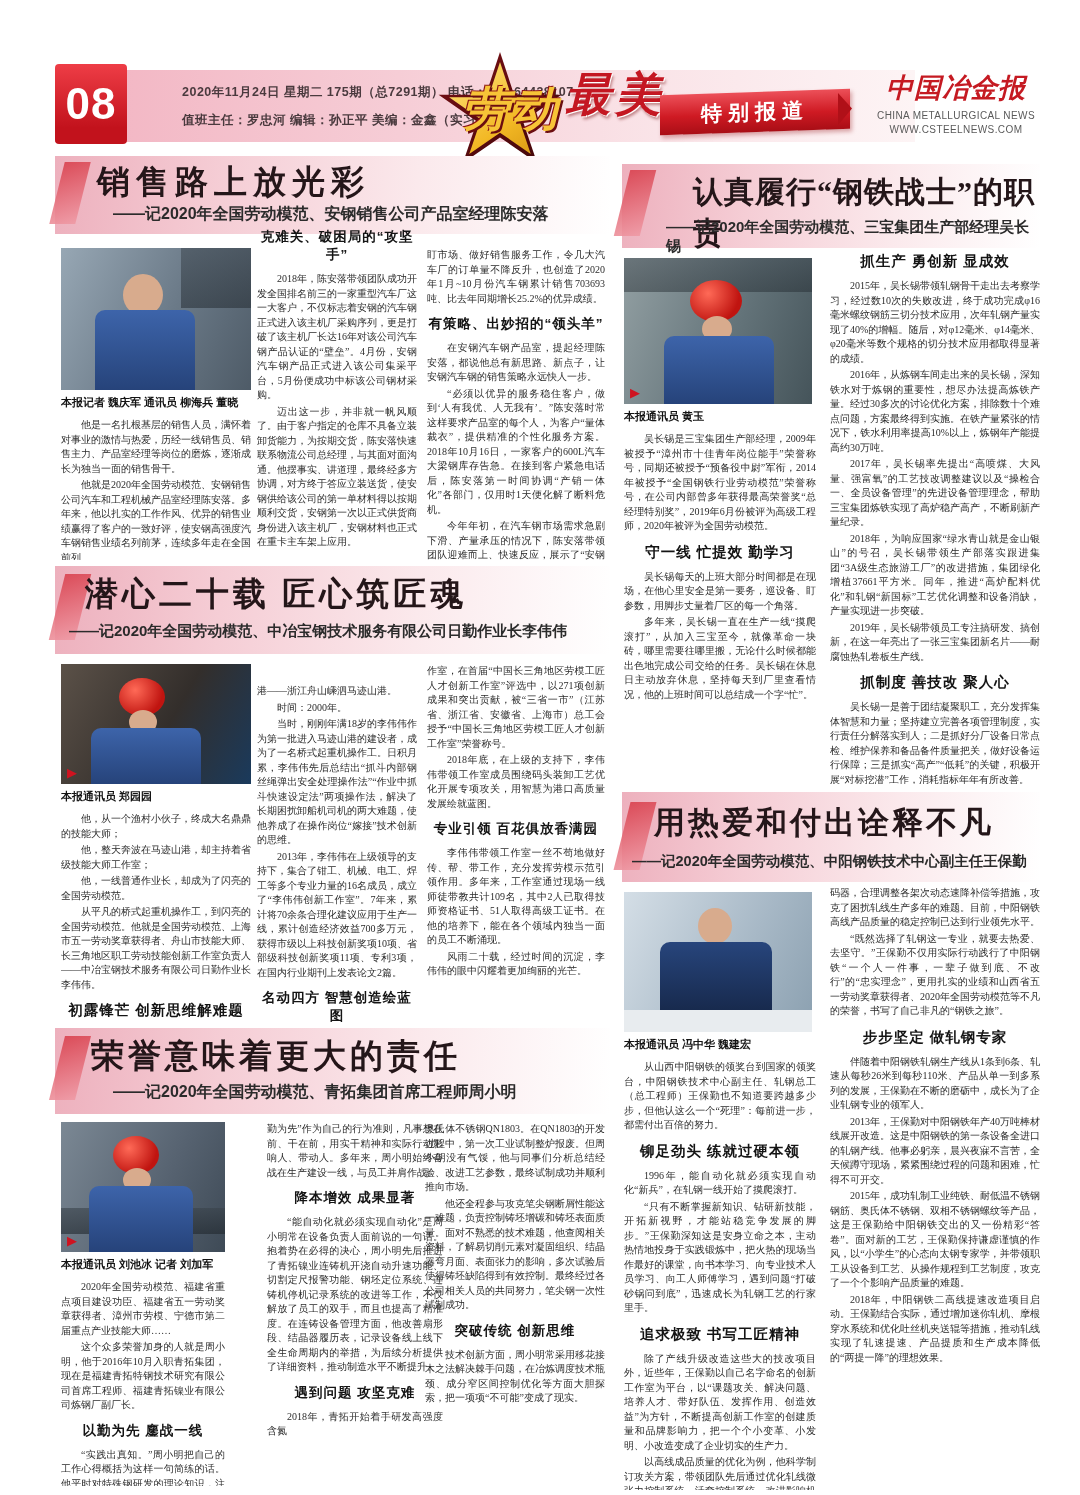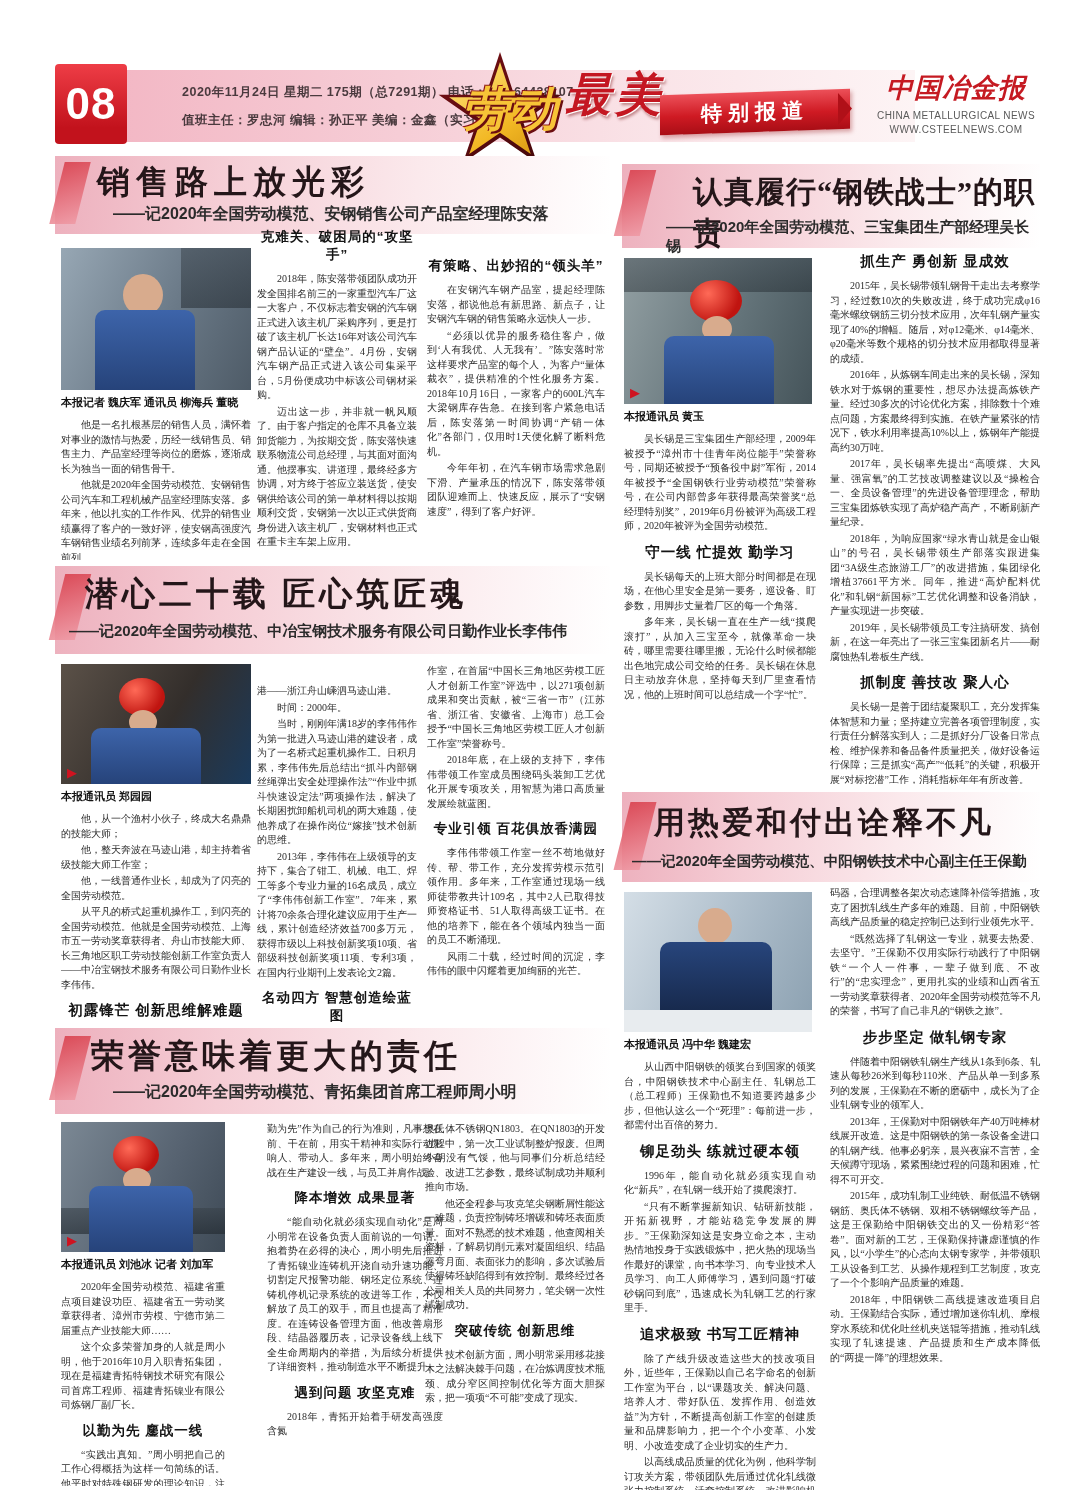--- a/index.html
+++ b/index.html
@@ -106,20 +106,21 @@
     <p class="body-p">他就是2020年全国劳动模范、安钢销售公司汽车和工程机械产品室经理陈安落。多年来，他以扎实的工作作风、优异的销售业绩赢得了客户的一致好评，使安钢高强度汽车钢销售业绩名列前茅，连续多年走在全国前列。</p>
   </div>
 
   <div class="col" style="left:202px;top:72px;width:160px;height:332px;">
     <div class="sub" style="font-size:13.5px;margin-top:0;">克难关、破困局的“攻坚手”</div>
     <p class="body-p">2018年，陈安落带领团队成功开发全国排名前三的一家重型汽车厂这一大客户，不仅标志着安钢的汽车钢正式进入该主机厂采购序列，更是打破了该主机厂长达16年对该公司汽车钢产品认证的“壁垒”。4月份，安钢汽车钢产品正式进入该公司集采平台，5月份便成功中标该公司钢材采购。</p>
     <p class="body-p">迈出这一步，并非就一帆风顺了。由于客户指定的仓库不具备立装卸货能力，为按期交货，陈安落快速联系物流公司总经理，与其面对面沟通。他摆事实、讲道理，最终经多方协调，对方终于答应立装送货，使安钢供给该公司的第一单材料得以按期顺利交货，安钢第一次以正式供货商身份进入该主机厂，安钢材料也正式在重卡主车架上应用。</p>
   </div>
 
   <div class="col" style="left:372px;top:92px;width:178px;height:312px;">
+    <p class="body-p noind">盯市场、做好销售服务工作，令几大汽车厂的订单量不降反升，也创造了2020年1月~10月份汽车钢累计销售703693吨、比去年同期增长25.2%的优异成绩。</p>
     <div class="sub" style="font-size:13.5px;">有策略、出妙招的“领头羊”</div>
     <p class="body-p">在安钢汽车钢产品室，提起经理陈安落，都说他总有新思路、新点子，让安钢汽车钢的销售策略永远快人一步。</p>
     <p class="body-p">“必须以优异的服务稳住客户，做到‘人有我优、人无我有’。”陈安落时常这样要求产品室的每个人，为客户“量体裁衣”，提供精准的个性化服务方案。2018年10月16日，一家客户的600L汽车大梁钢库存告急。在接到客户紧急电话后，陈安落第一时间协调“产销一体化”各部门，仅用时1天便化解了断料危机。</p>
     <p class="body-p">今年年初，在汽车钢市场需求急剧下滑、产量承压的情况下，陈安落带领团队迎难而上、快速反应，展示了“安钢速度”，得到了客户好评。</p>
   </div>
 </div>
 
 <div class="art" id="a2" style="left:622px;top:156px;width:418px;height:628px;">
   <div class="wash" style="top:8px;height:84px;"></div>
   <div class="brush" style="left:0;top:14px;height:66px;"></div>

